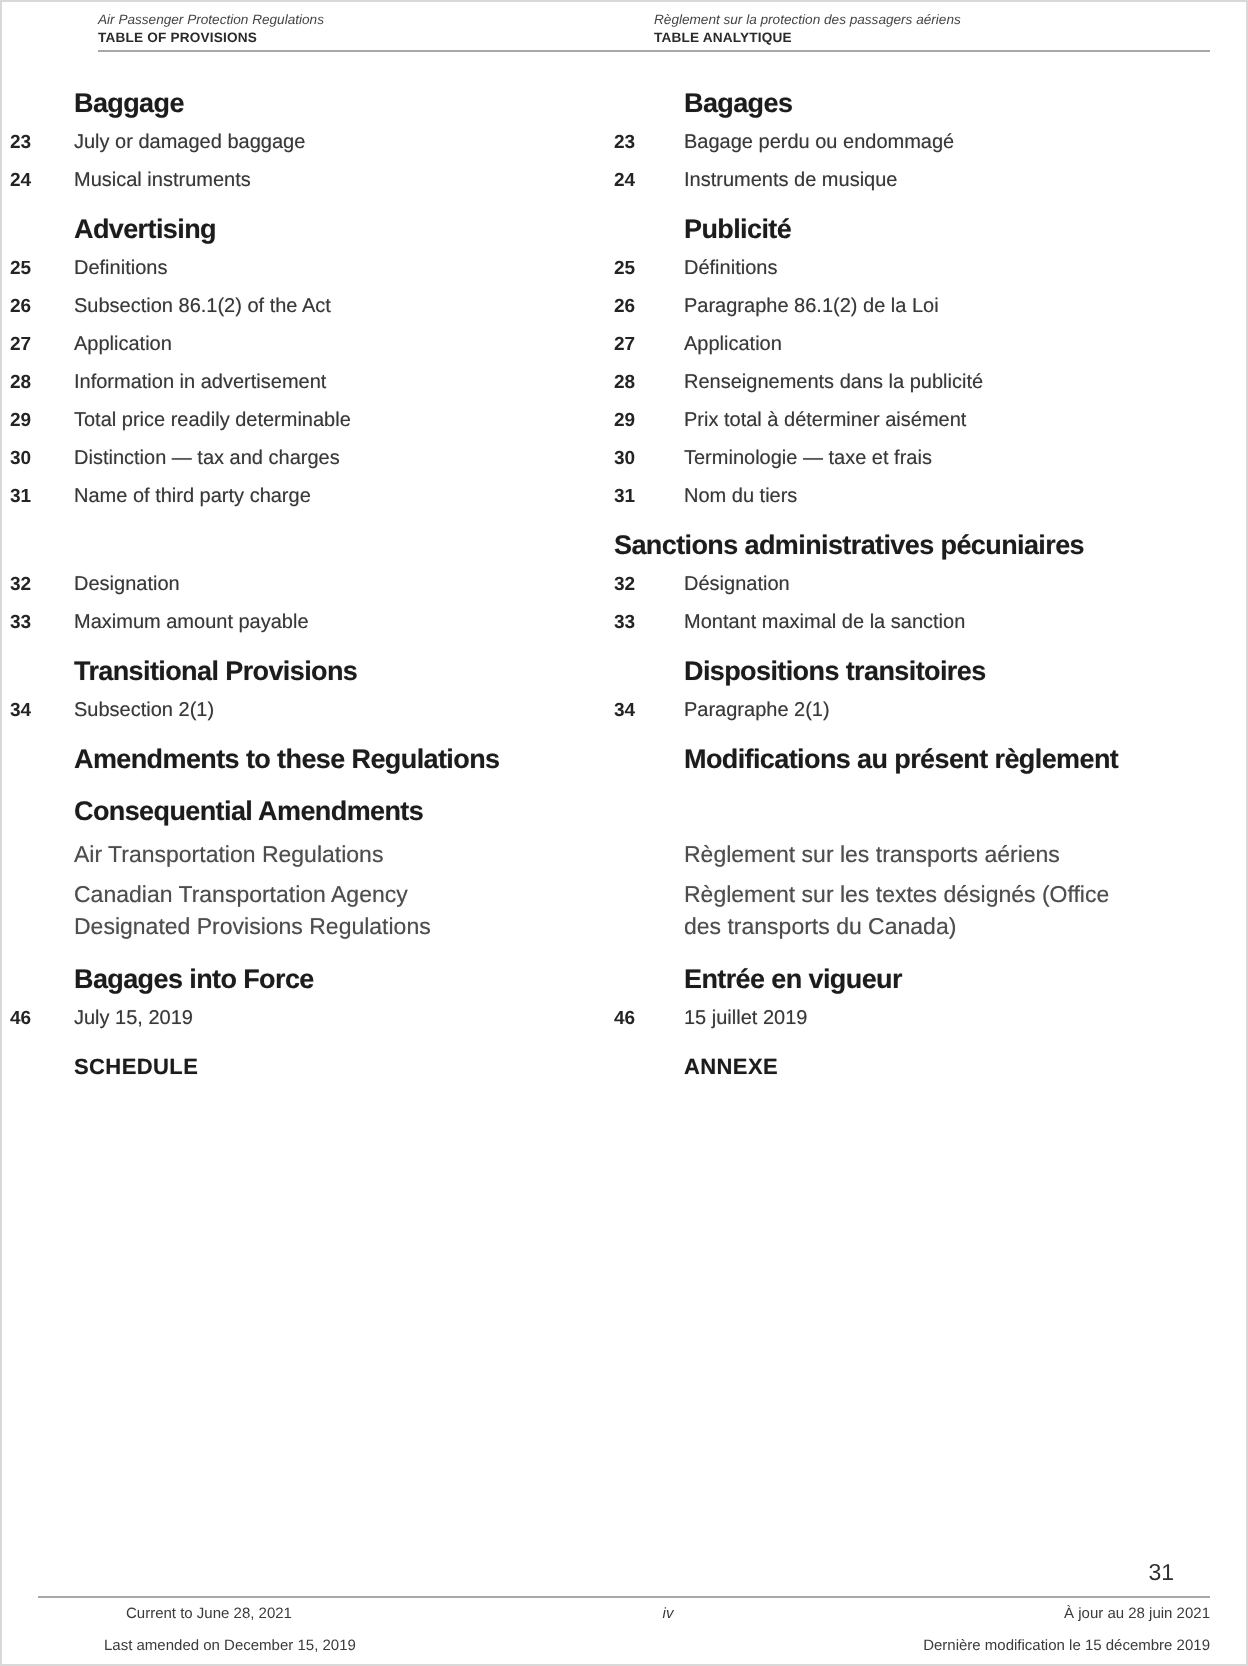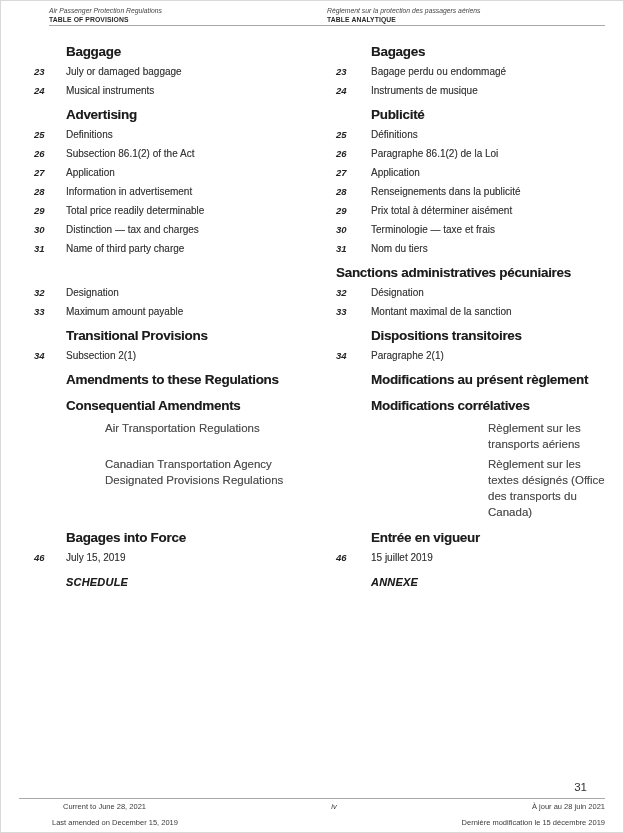--- a/index.html
+++ b/index.html
@@ -30,37 +30,37 @@
   .h-en{left:0;}
   .h-fr{left:278px;}
   .h-title{font-size:6.8px;font-style:italic;color:#454545;line-height:8px;}
   .h-sub{font-size:6.8px;font-weight:bold;color:#2a2a2a;line-height:9px;letter-spacing:.1px;}
   .header-rule{position:absolute;top:24px;left:48px;right:18px;border-top:1px solid var(--rule);}
   
   .content{position:absolute;top:33px;left:0;right:18px;}
   .row{
     display:grid;
     grid-template-columns:32px 270px 35px 1fr;
-    padding-left:33px;
+    padding-left:4px;
     margin-bottom:7px;
   }
   .cell{display:block;}
-  .num{font-weight:bold;font-size:9.5px;line-height:12px;color:#242424;font-style:italic;}
+  .num{font-weight:bold;font-size:9.5px;line-height:12px;color:#242424;}
   .txt{font-size:10px;line-height:12px;color:var(--ink);text-shadow:0 0 .4px rgba(40,40,40,.45);}
   .r-heading{margin-top:9px;margin-bottom:6px;}
   .r-heading .txt{
     font-weight:bold;font-size:13.5px;line-height:17px;
     letter-spacing:-.3px;color:var(--ink-strong);white-space:nowrap;
   }
-  .r-plain{margin-bottom:4px;gap:39px;}
+  .r-plain{margin-bottom:4px;}
   .r-plain .txt{font-size:11.5px;line-height:16px;color:var(--ink-soft);}
   .r-plain .txt-en{max-width:205px;}
   .r-plain .txt-fr{max-width:228px;}
   .r-schedule{margin-top:12px;}
-  .r-schedule .txt{font-weight:bold;font-size:11px;line-height:12px;letter-spacing:.2px;color:var(--ink-strong);font-style:italic;}
+  .r-schedule .txt{font-weight:bold;font-size:11px;line-height:12px;letter-spacing:.2px;color:var(--ink-strong);}
   
   .page-number{
     position:absolute;top:780px;right:36px;
     font-size:11.5px;color:#303030;
   }
   .footer-rule{position:absolute;top:797px;left:18px;right:18px;border-top:1px solid var(--rule);}
   .footer-line{position:absolute;left:18px;right:18px;display:flex;justify-content:space-between;font-size:7.5px;color:#3a3a3a;}
   .footer-line1{top:801px;margin-left:44px;}
   .footer-line2{top:817px;margin-left:33px;}
   .f-center{position:absolute;left:50%;transform:translateX(-50%);font-style:italic;}
@@ -198,21 +198,20 @@
       <span class="cell num num-en"></span>
       <span class="cell txt txt-en">Amendments to these Regulations</span>
       <span class="cell num num-fr"></span>
       <span class="cell txt txt-fr">Modifications au présent règlement</span>
     </div>
 
     <div class="row r-heading">
       <span class="cell num num-en"></span>
       <span class="cell txt txt-en">Consequential Amendments</span>
       <span class="cell num num-fr"></span>
-      <span class="cell txt txt-fr">Modifications corrélatives</span>
     </div>
 
     <div class="row r-plain">
       <span class="cell num num-en"></span>
       <span class="cell txt txt-en">Air Transportation Regulations</span>
       <span class="cell num num-fr"></span>
       <span class="cell txt txt-fr">Règlement sur les transports aériens</span>
     </div>
 
     <div class="row r-plain">

